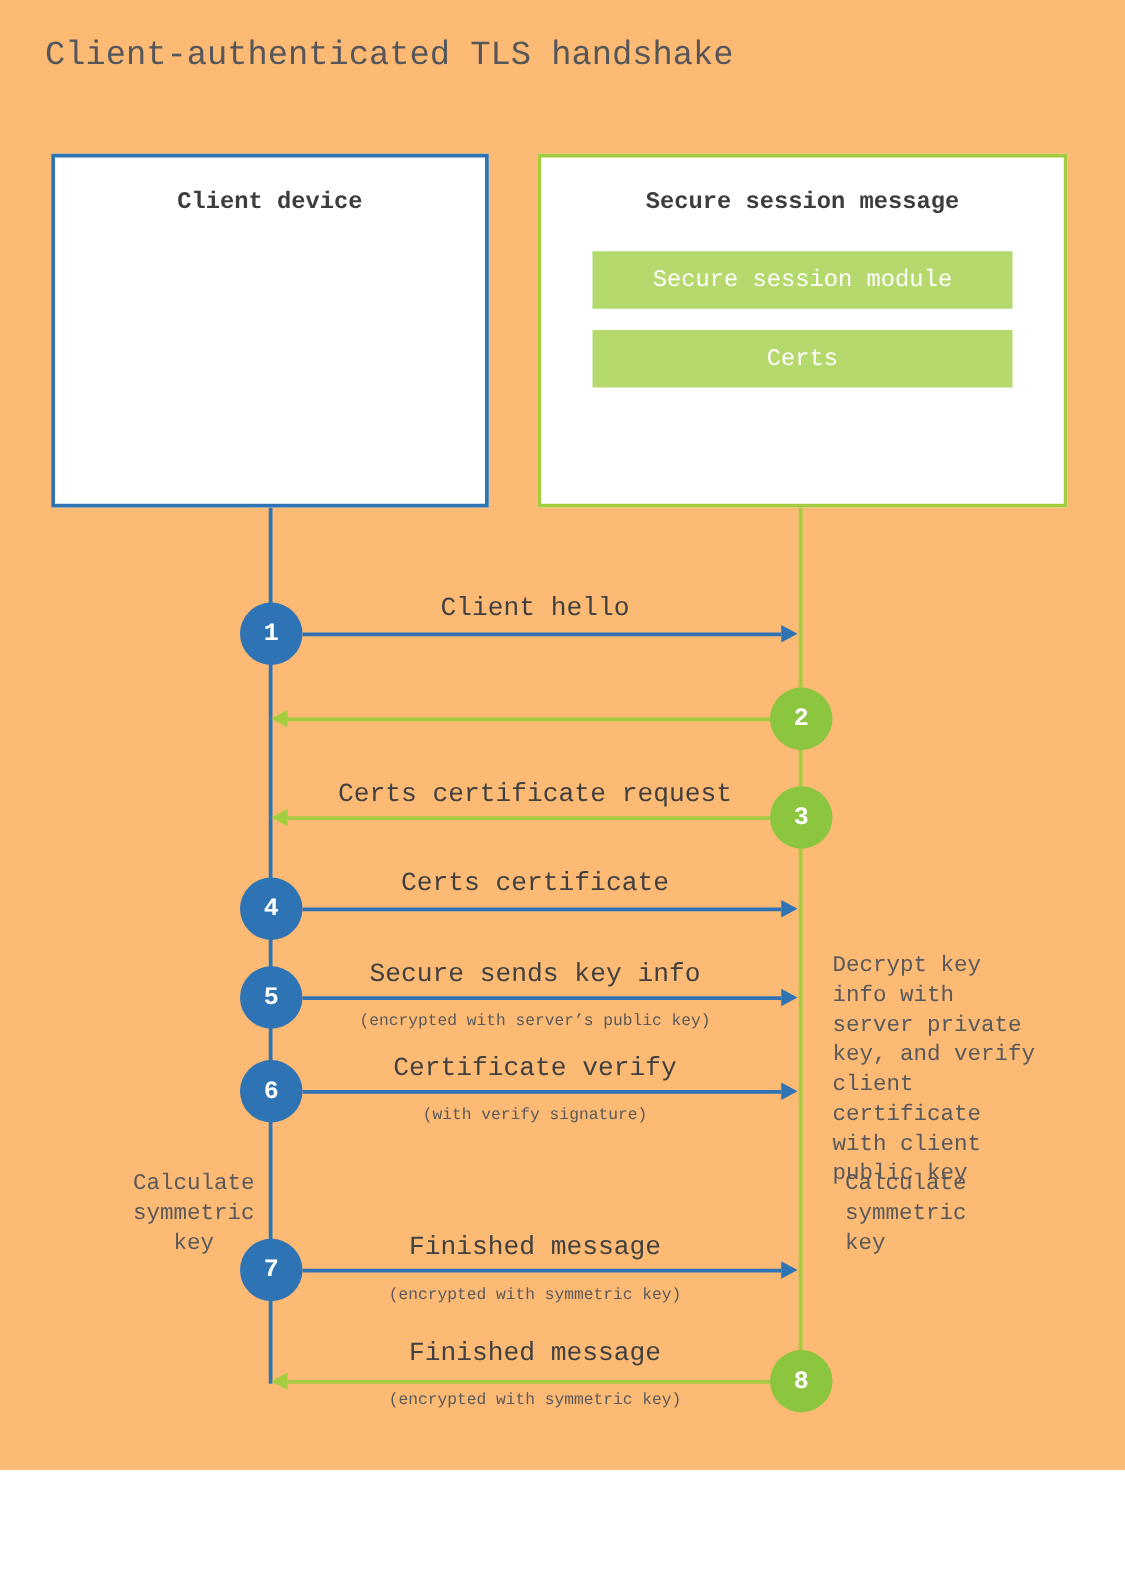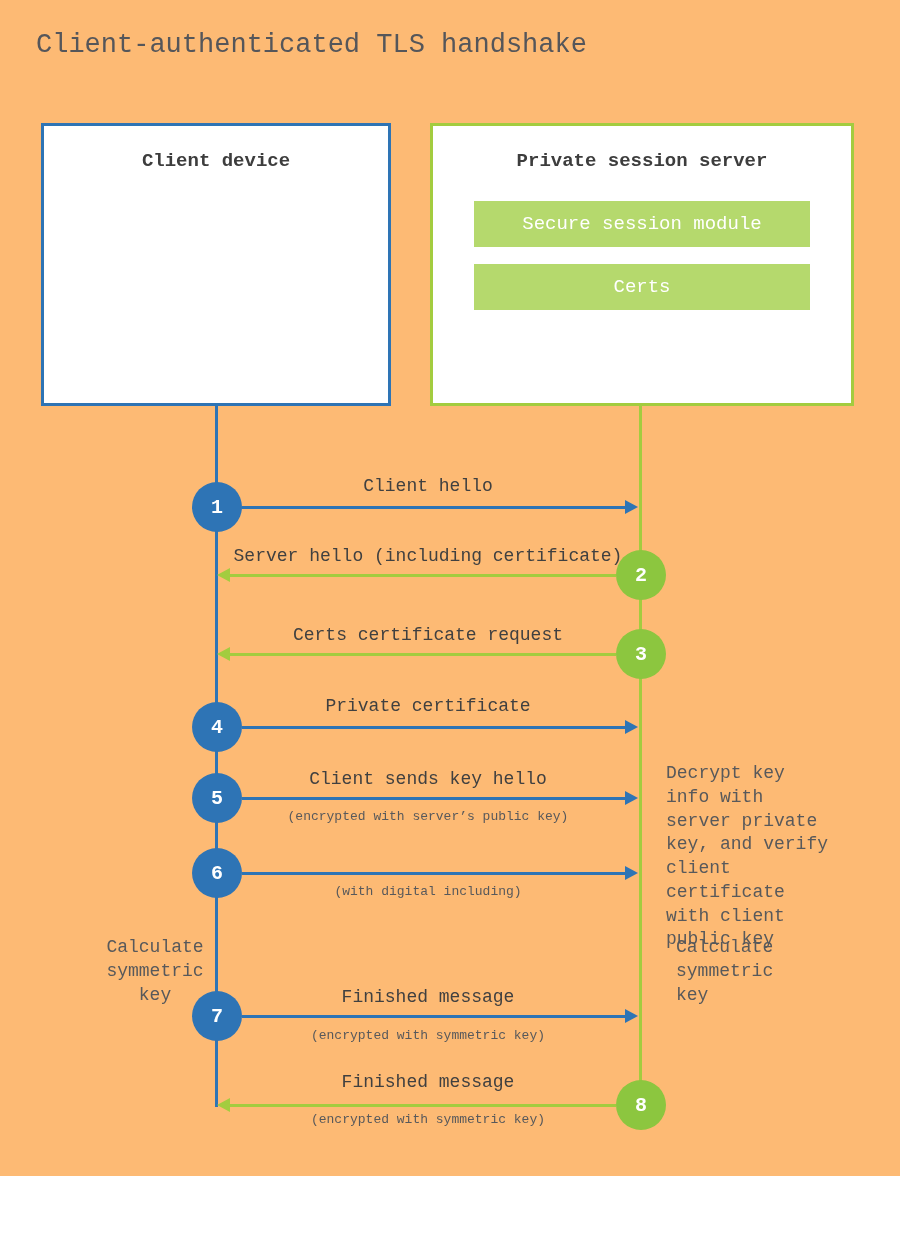--- a/index.html
+++ b/index.html
@@ -100,21 +100,21 @@
     width: 0; height: 0;
     border-top: 7px solid transparent;
     border-bottom: 7px solid transparent;
     border-right: 13px solid #a3cc3f;
   }
   
   .msg {
     position: absolute;
     left: 178px; width: 500px;
     text-align: center;
-    font-size: 18px;
+    font-size: 21px;
     color: #404040;
     z-index: 4;
   }
   .sub {
     position: absolute;
     left: 178px; width: 500px;
     text-align: center;
     font-size: 13px;
     color: #58595b;
     z-index: 4;
@@ -138,80 +138,80 @@
   <h1 class="page-title">Client-authenticated TLS handshake</h1>
 
   <div class="lifeline blue"></div>
   <div class="lifeline green"></div>
 
   <div class="entity client-box">
     <div class="entity-title">Client device</div>
   </div>
 
   <div class="entity server-box">
-    <div class="entity-title">Private session server</div>
+    <div class="entity-title">Secure session message</div>
     <div class="module m1">Certs</div>
     <div class="module m0">Secure session module</div>
   </div>
 
   <div class="badge blue" style="left:192px;top:482px">
     <span>1</span>
   </div>
   <div class="arrow blue" style="left:242px;top:500px;width:396px">
     <div class="shaft"></div>
     <div class="head-right"></div>
   </div>
   <div class="msg" style="top:476px">Client hello</div>
 
   <div class="badge green" style="left:616px;top:550px">
     <span>2</span>
   </div>
   <div class="arrow green" style="left:217px;top:568px;width:399px">
     <div class="head-left"></div>
     <div class="shaft"></div>
   </div>
-  <div class="msg" style="top:546px">Server hello (including certificate)</div>
 
   <div class="badge green" style="left:616px;top:629px">
     <span>3</span>
   </div>
   <div class="arrow green" style="left:217px;top:647px;width:399px">
     <div class="head-left"></div>
     <div class="shaft"></div>
   </div>
   <div class="msg" style="top:625px">Certs certificate request</div>
 
   <div class="badge blue" style="left:192px;top:702px">
     <span>4</span>
   </div>
   <div class="arrow blue" style="left:242px;top:720px;width:396px">
     <div class="shaft"></div>
     <div class="head-right"></div>
   </div>
-  <div class="msg" style="top:696px">Private certificate</div>
+  <div class="msg" style="top:696px">Certs certificate</div>
 
   <div class="badge blue" style="left:192px;top:773px">
     <span>5</span>
   </div>
   <div class="arrow blue" style="left:242px;top:791px;width:396px">
     <div class="shaft"></div>
     <div class="head-right"></div>
   </div>
-  <div class="msg" style="top:769px">Client sends key hello</div>
+  <div class="msg" style="top:769px">Secure sends key info</div>
   <div class="sub" style="top:809px">(encrypted with server’s public key)</div>
   <div class="note decrypt">Decrypt key info with server private key, and verify client certificate with client public key</div>
 
   <div class="badge blue" style="left:192px;top:848px">
     <span>6</span>
   </div>
   <div class="arrow blue" style="left:242px;top:866px;width:396px">
     <div class="shaft"></div>
     <div class="head-right"></div>
   </div>
-  <div class="sub" style="top:884px">(with digital including)</div>
+  <div class="msg" style="top:844px">Certificate verify</div>
+  <div class="sub" style="top:884px">(with verify signature)</div>
 
   <div class="note calc-left">Calculate symmetric key</div>
   <div class="note calc-right">Calculate symmetric key</div>
 
   <div class="badge blue" style="left:192px;top:991px">
     <span>7</span>
   </div>
   <div class="arrow blue" style="left:242px;top:1009px;width:396px">
     <div class="shaft"></div>
     <div class="head-right"></div>

